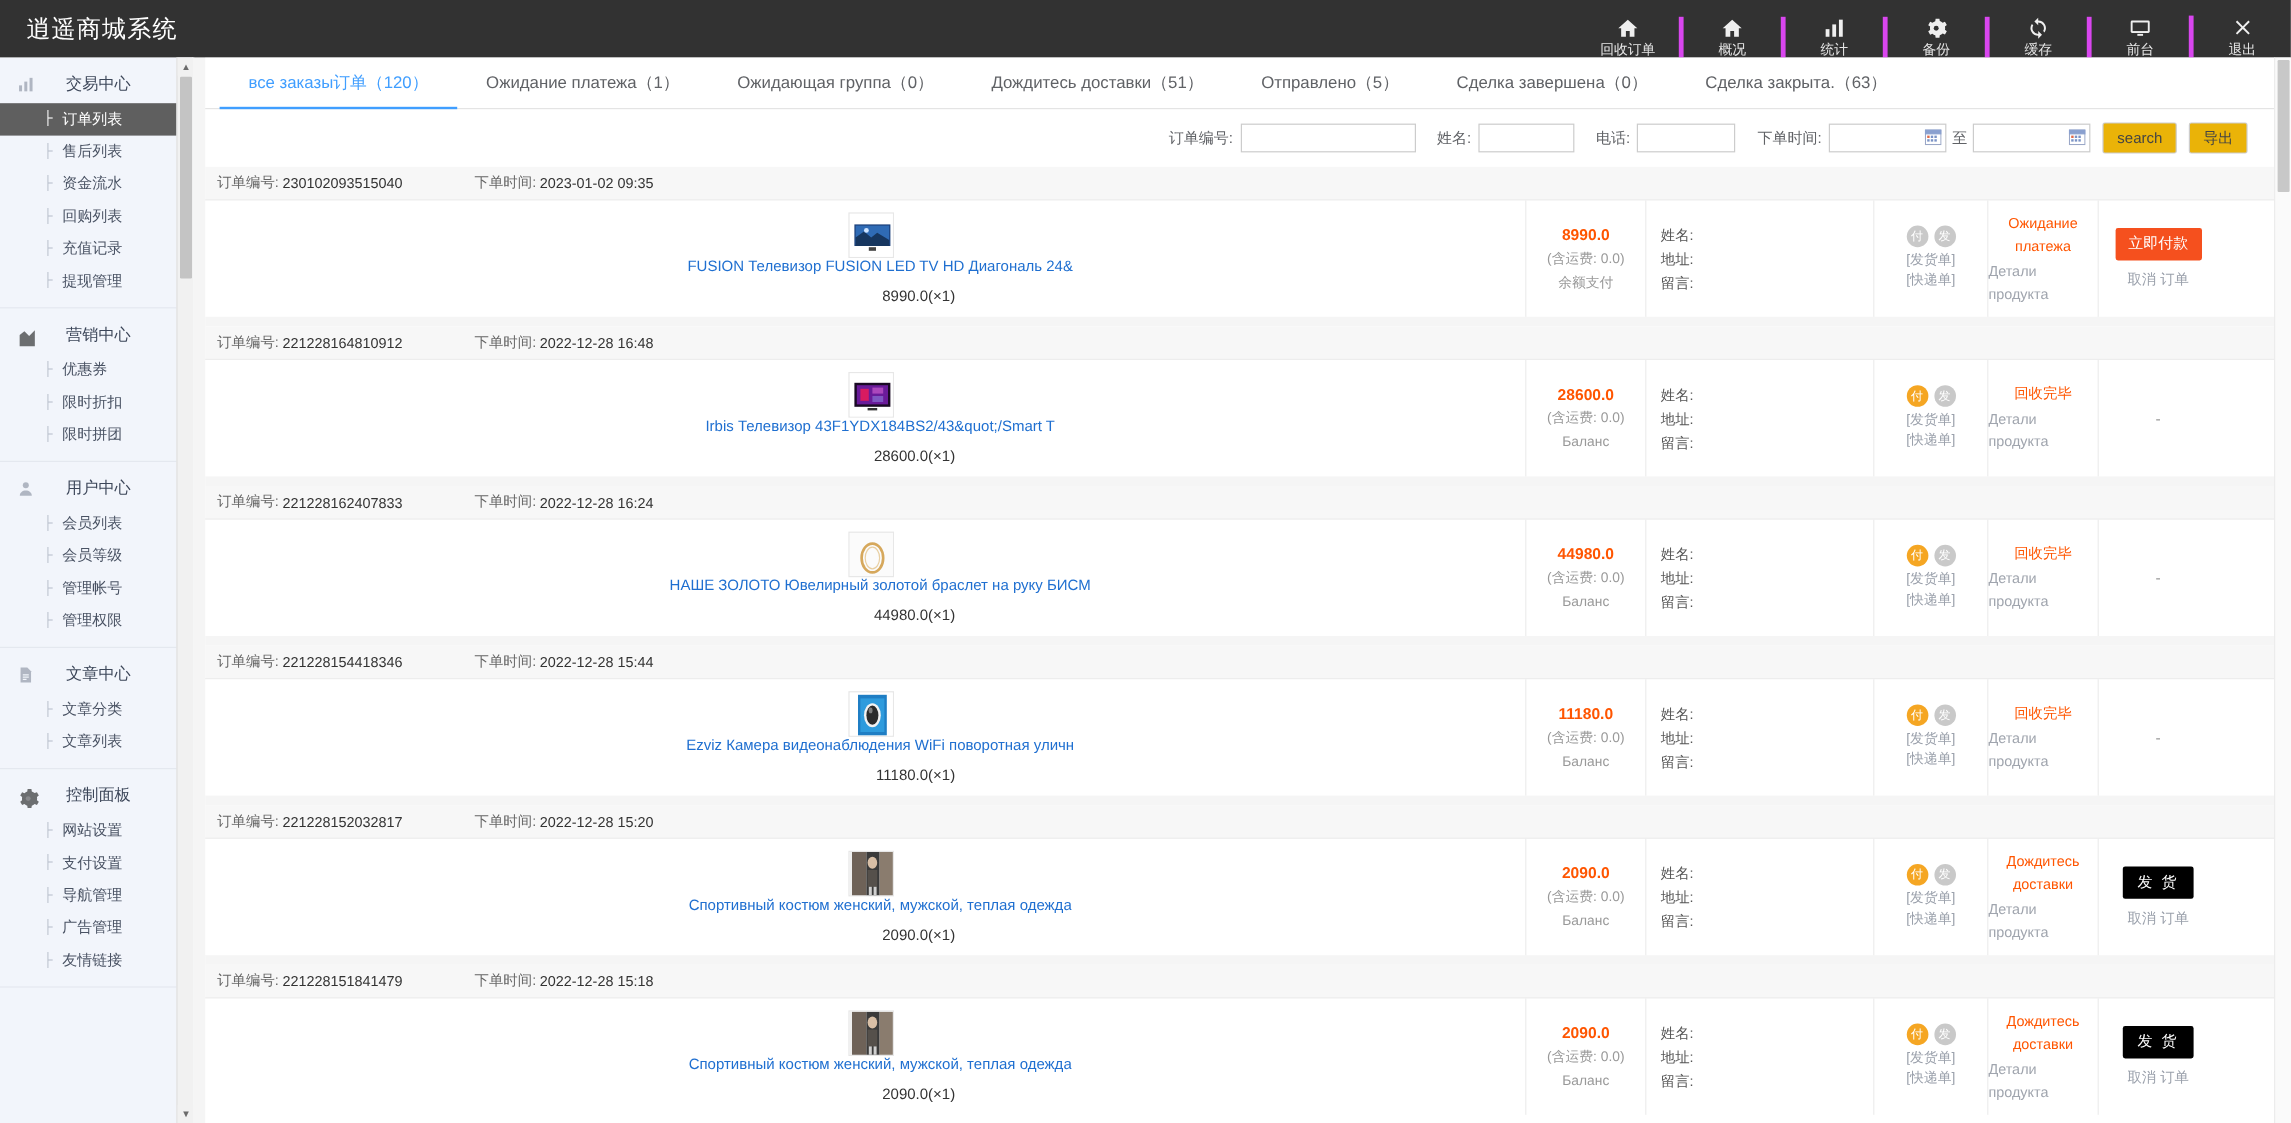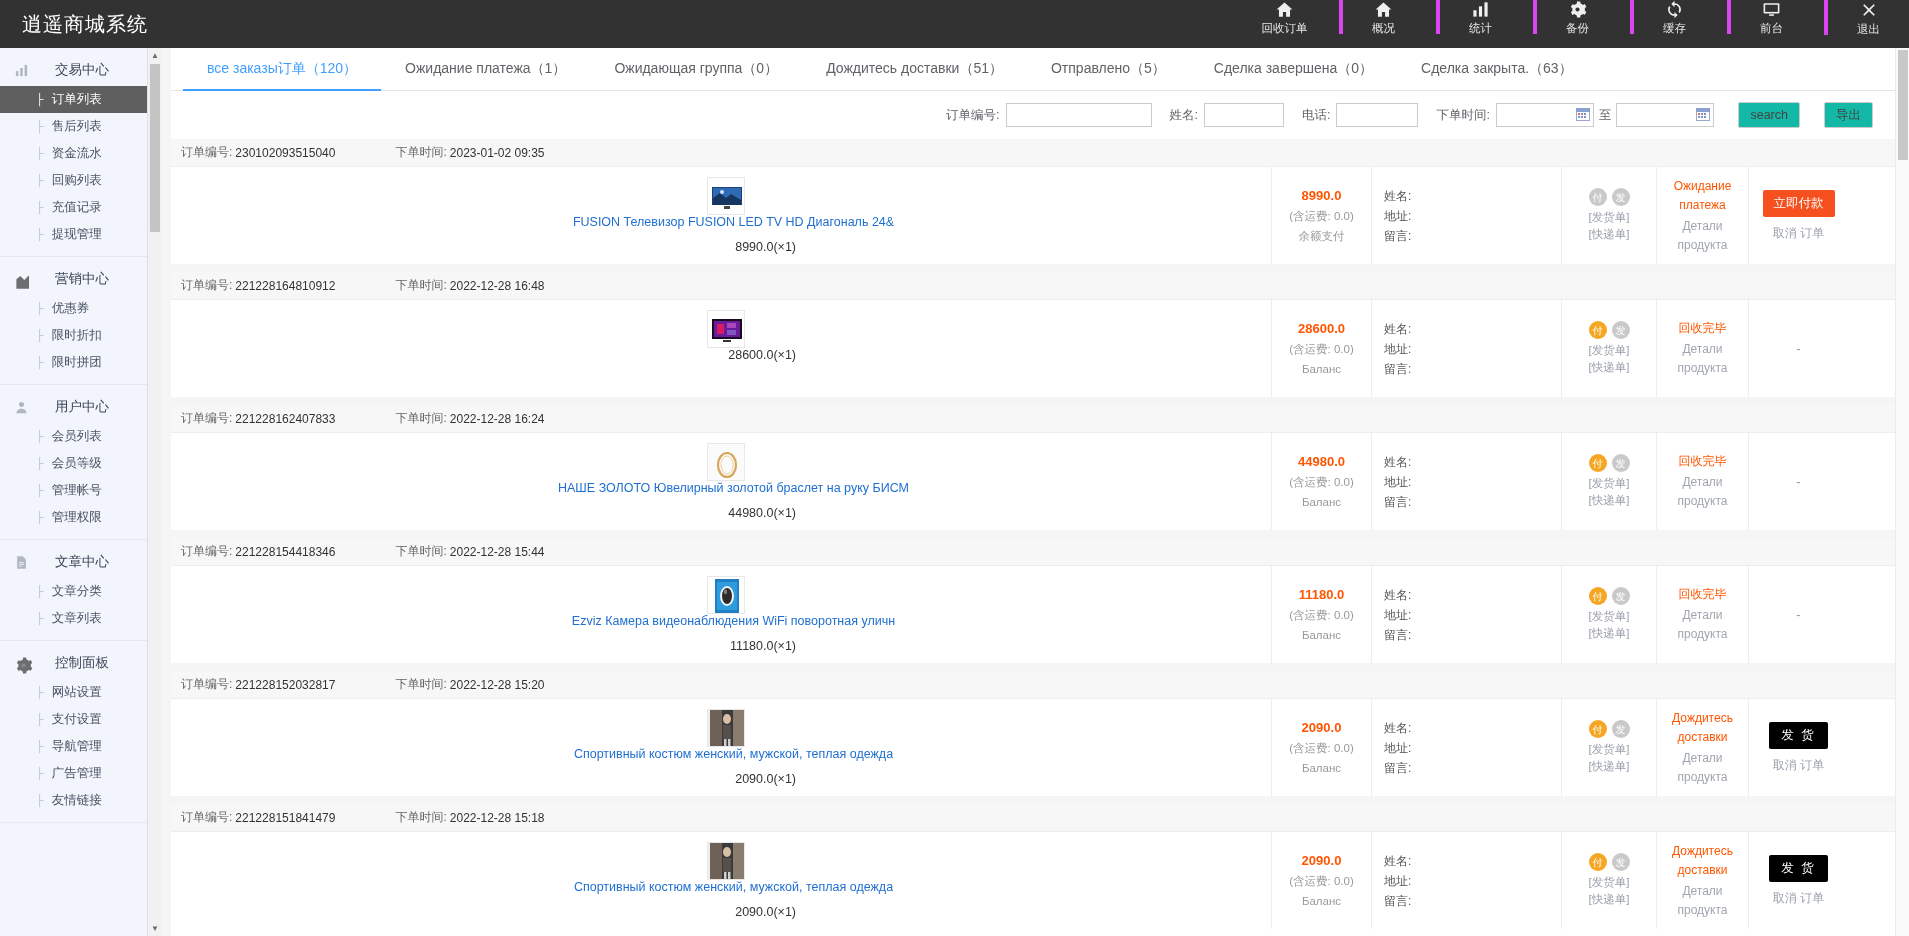--- a/index.html
+++ b/index.html
@@ -7,21 +7,21 @@
     width:1909px; height:936px; overflow:hidden;
     font-family:"Liberation Sans","DejaVu Sans",sans-serif;
     background:#fff; color:#333;
   }
   
   #topbar{
     position:absolute; left:0; top:0; width:1909px; height:48px;
     background:#323232; display:flex; align-items:center; justify-content:space-between;
   }
   #brand{ color:#fff; font-size:20px; padding-left:22px; letter-spacing:1px; }
-  #toolbar{ display:flex; height:48px; align-items:flex-start;gap:12px; }
+  #toolbar{ display:flex; height:48px; align-items:flex-end; }
   .tool{
     width:85px; display:flex; flex-direction:column; align-items:center; justify-content:center;
     color:#e6e6e6; font-size:11.5px; gap:3px; cursor:pointer;
     border-left:4px solid #d946ef;
   }
   .tool:first-child{ border-left:none; }
   .tool .gl{ font-size:17px; line-height:17px; display:block; }
   .tool svg{ display:block; fill:#efefef; }
   .tool-lbl{ line-height:12px; }
 
@@ -89,21 +89,21 @@
   .f-in.w2{ width:80px; }
   .f-in.w3{ width:82px; }
   .f-date{ position:relative; display:inline-block; }
   .f-date .f-in{ width:98px; padding-right:20px; }
   .cal-ic{
     position:absolute; right:4px; top:4px; width:14px; height:14px;
     background:#fff; pointer-events:none;
   }
   .to-lbl{ margin:0 5px; }
   .f-btn{
-    height:26px; padding:0 11px; margin-left:24px; border:1px solid #ccc; background:#14b8a6;
+    height:26px; padding:0 11px; margin-left:10px; border:1px solid #ccc; background:#eab308;
     font-size:12.5px; color:#444; cursor:pointer; font-family:inherit; border-radius:2px;
   }
 
   
   #thead{
     height:33px; background:#f2f6fc; display:flex; align-items:center;
     font-size:12.5px; color:#8a93a3; border-top:1px solid #ebeef5;
   }
   .th{ text-align:center; }
   .th.goods{ width:1100px; text-align:center; padding-left:0; }
@@ -145,21 +145,21 @@
   .c.ship{ width:95px; color:#909399; line-height:19px; }
   .badges{ display:flex; gap:5px; margin-bottom:3px; }
   .bdg{
     width:18px; height:18px; border-radius:50%; color:#fff; font-size:10px;
     display:flex; align-items:center; justify-content:center; background:#c9c9c9;
   }
   .bdg.on{ background:#f5a623; }
   .lnk{ color:#9aa0ab; font-size:11.5px; line-height:17px; cursor:pointer; }
   .c.state{ width:92px; line-height:19px; }
   .c.state .st{ color:#ff5500; font-size:12px; text-align:center; }
-  .c.state .det{ color:#a0a5ae; font-size:12px; text-align:center; margin-top:2px; }
+  .c.state .det{ color:#a0a5ae; font-size:12px; margin-top:2px; }
   .c.act{ width:100px; }
   .btn-pay{
     background:#f5501e; color:#fff; border:none; font-size:12.5px; padding:5px 11px;
     cursor:pointer; font-family:inherit; border-radius:2px;
   }
   .btn-ship{
     background:#000000; color:#fff; border:none; font-size:12.5px; padding:5px 12px;
     cursor:pointer; font-family:inherit; border-radius:2px; letter-spacing:2px;
   }
   .btn-sub{ color:#9aa0ab; font-size:12px; margin-top:8px; cursor:pointer; }
@@ -504,20 +504,21 @@
             <div class="c goods">
               <span class="thumb"><svg viewBox="0 0 38 38" width="38" height="38">
                   <rect width="38" height="38" fill="#fff"></rect>
                   <rect x="4" y="8" width="30" height="20" fill="#1a0a24"></rect>
                   <rect x="6" y="10" width="26" height="16" fill="#6a1b9a"></rect>
                   <rect x="9" y="13" width="7" height="10" fill="#d81b60"></rect>
                   <rect x="19" y="12" width="9" height="5" fill="#ab47bc"></rect>
                   <rect x="19" y="19" width="9" height="5" fill="#7e57c2"></rect>
                   <rect x="15" y="29" width="8" height="2" fill="#333"></rect>
                 </svg></span>
+              <span class="pname">Irbis Телевизор 43F1YDX184BS2/43&amp;quot;/Smart T</span>
               <span class="pprice">28600.0(×1)</span>
             </div>
             <div class="c pay">
               <span class="amt">28600.0</span>
               <span class="ship">(含运费: 0.0)</span>
               <span class="mode">Баланс</span>
             </div>
             <div class="c recv">
               <span>姓名:</span>
               <span>地址:</span>

